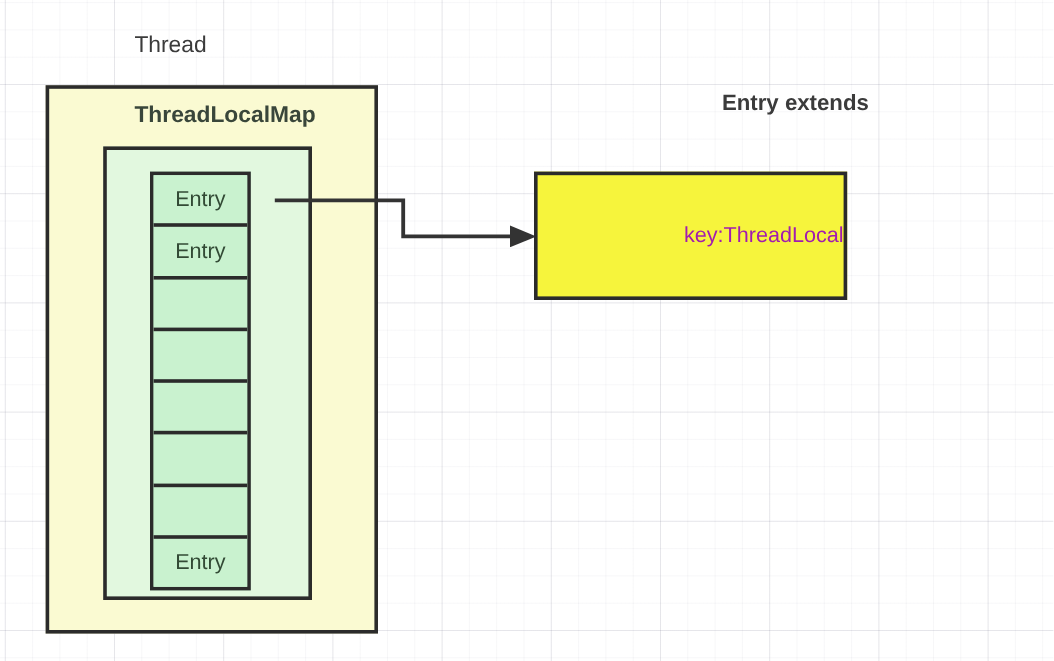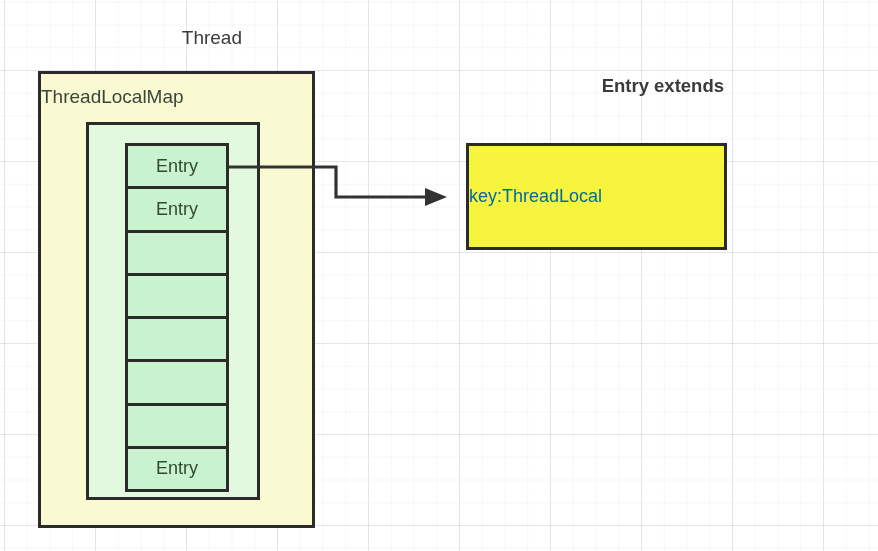--- a/index.html
+++ b/index.html
@@ -18,50 +18,52 @@
       linear-gradient(to right,  rgba(140,140,160,0.16) 1px, transparent 1px),
       linear-gradient(to bottom, rgba(140,140,160,0.16) 1px, transparent 1px),
       linear-gradient(to right,  rgba(140,140,160,0.07) 1px, transparent 1px),
       linear-gradient(to bottom, rgba(140,140,160,0.07) 1px, transparent 1px);
     background-size: 91px 91px, 91px 91px, 22.75px 22.75px, 22.75px 22.75px;
     background-position: 4px 70px, 4px 70px, 4px 70px, 4px 70px;
   }
   .thread-label {
     position: absolute;
     left: 112px; top: 27px; width: 130px;
-    text-align: right;
+    text-align: left;
     font-size: 19px;
     color: #3b3b3b;
     white-space: nowrap;
   }
   .outer-box {
     position: absolute;
     left: 38px; top: 71px;
     width: 277px; height: 457px;
     background: var(--outer-box-fill, #fafad2);
     border: 3px solid var(--border-color, #2b2b2b);
   }
   .outer-box-title {
     position: absolute;
-    left: 0; top: 12px; width: 100%;
+    left: 11px; top: 12px; width: 100%;
+    text-align: center;
     font-size: 19px;
     color: #39463a;
     white-space: nowrap;
+    font-weight: bold;
   }
   .inner-box {
     position: absolute;
     left: 86px; top: 122px;
     width: 174px; height: 378px;
     background: var(--inner-box-fill, #e2f8df);
     border: 3px solid var(--border-color, #2b2b2b);
   }
   .entry-stack {
     position: absolute;
     left: 125px; top: 143px;
-    width: 104px; height: 349px;
+    width: 84px; height: 349px;
     border: 3px solid var(--border-color, #2b2b2b);
     display: flex;
     flex-direction: column;
     background: var(--cell-fill, #c9f2cf);
   }
   .entry-cell {
     flex: 1 1 0;
     display: flex;
     align-items: center;
     justify-content: center;
@@ -89,27 +91,26 @@
     font-weight: bold;
   }
   .detail-box {
     position: absolute;
     left: 445px; top: 143px;
     width: 261px; height: 107px;
     background: var(--detail-box-fill, #f6f43c);
     border: 3px solid var(--border-color, #2b2b2b);
     display: flex;
     flex-direction: column;
-    align-items: flex-start;
+    align-items: flex-end;
     justify-content: center;
     font-size: 18px;
     line-height: 25px;
-    color: #0369a1;
+    color: #a21caf;
     white-space: nowrap;
-    margin-left: 21px;
   }
 </style>
 </head>
 <body>
 
 <div class="canvas" style="--canvas-bg: #ffffff; --outer-box-fill: #fafad2; --inner-box-fill: #e2f8df; --cell-fill: #c9f2cf; --detail-box-fill: #f6f43c; --border-color: #2b2b2b; --arrow-color: #333333;">
 
   <div class="thread-label">Thread</div>
 
   <div class="outer-box">

